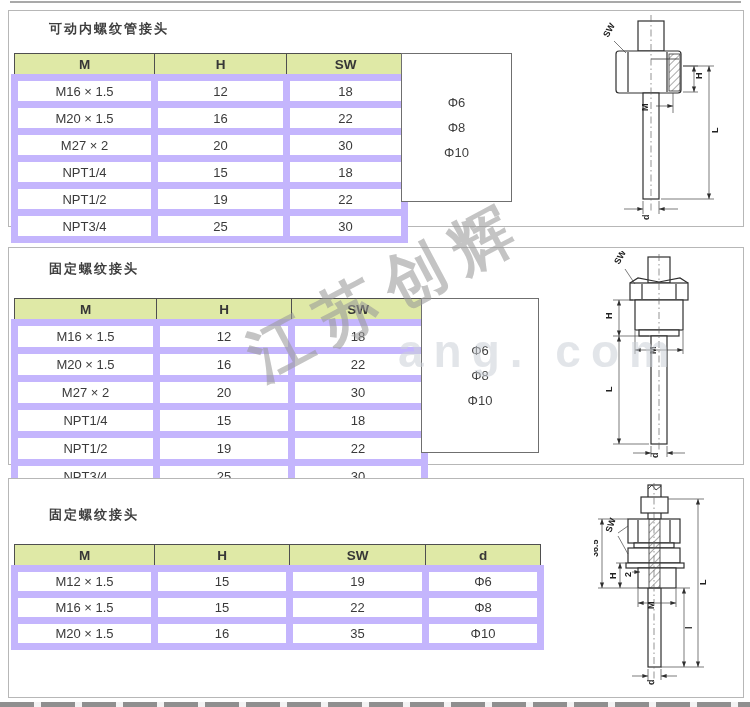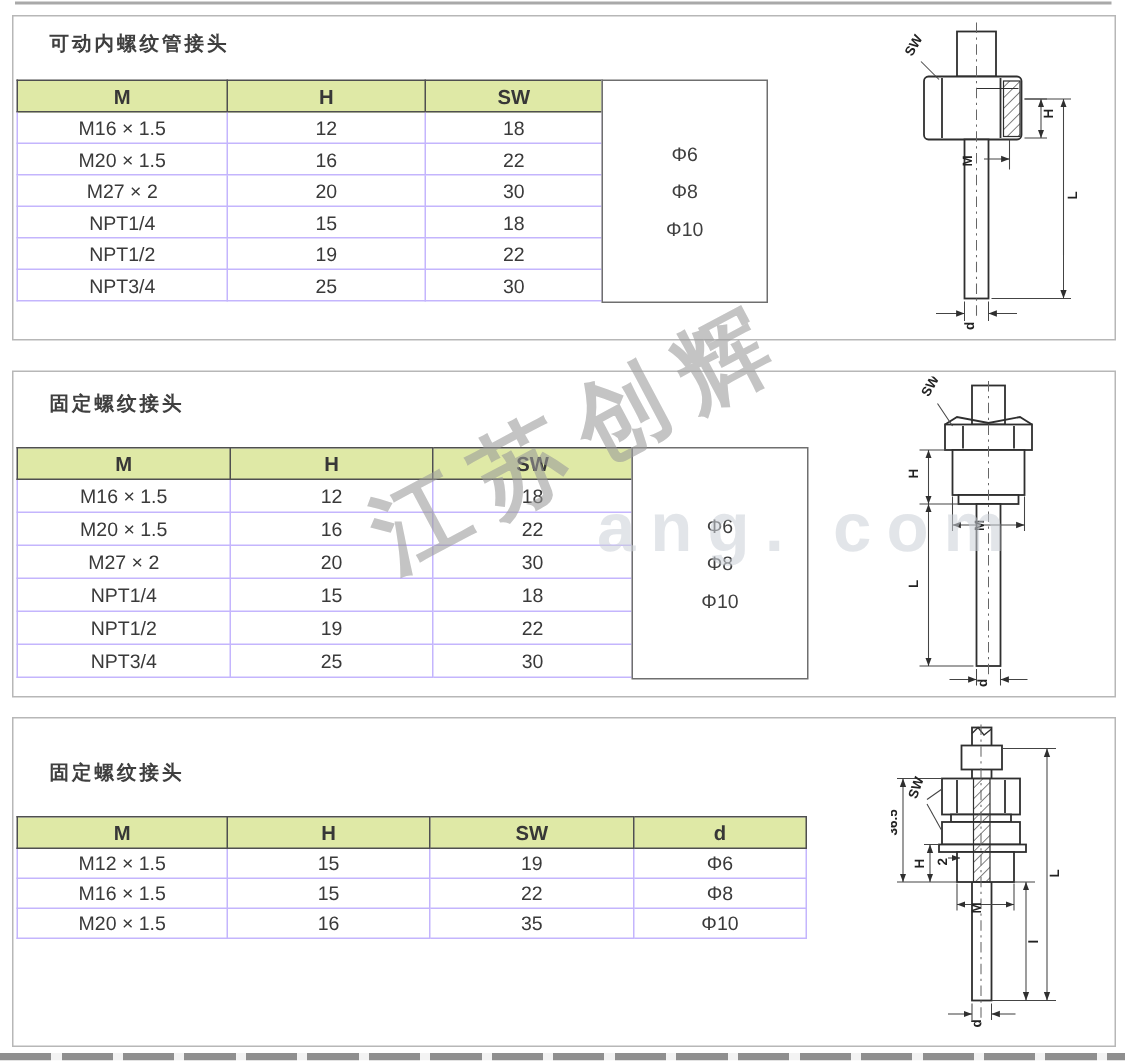--- a/index.html
+++ b/index.html
@@ -8,26 +8,26 @@
     background:#ffffff;
     font-family:"Liberation Sans","DejaVu Sans",sans-serif;
   }
   .top-divider{position:absolute;left:10px;top:1px;width:731px;height:2px;background:#a9a9a9;}
   .bottom-divider{position:absolute;left:0;bottom:0;width:750px;height:5px;
     background:repeating-linear-gradient(90deg,#8f8f8f 0 34px,#f3f3f3 34px 41px);}
   .panel{position:absolute;left:8px;width:734px;background:#fff;border:1px solid #b7b7b7;}
   .panel-1{top:10px;height:215px;}
   .panel-2{top:247px;height:216px;}
   .panel-3{top:478px;height:218px;}
-  .ptitle{position:absolute;left:24px;font-size:13px;color:#3f3f3f;letter-spacing:2px;font-weight:600;text-align:right;}
+  .ptitle{position:absolute;left:40px;font-size:13px;color:#3f3f3f;letter-spacing:2px;font-weight:600;text-align:right;}
   .dtable{position:absolute;border-collapse:collapse;table-layout:fixed;
     font-size:13px;color:#3a3a3a;text-align:center;background:#fff;}
   .dtable th{background:#dfe9a6;border:1px solid #4f4f4f;font-weight:bold;color:#373737;
     height:20px;font-size:13.5px;padding:0;}
-  .dtable td{border:1px solid #c4b5fd;padding:0;}
+  .dtable td{border:7px solid #c4b5fd;padding:0;}
   .t1 td{height:20px;}
   .t2 td{height:21px;}
   .t3 td{height:19px;}
   .diabox{position:absolute;border:1px solid #6f6f6f;background:#fff;
     display:flex;flex-direction:column;align-items:center;justify-content:center;
     gap:10px;font-size:13px;color:#3f3f3f;}
   .drawing{position:absolute;}
   .drawing text{font-size:9px;font-weight:bold;fill:#222;
     font-family:"Liberation Sans","DejaVu Sans",sans-serif;}
   .wm-cn{position:absolute;left:253px;top:320px;z-index:9;white-space:nowrap;

